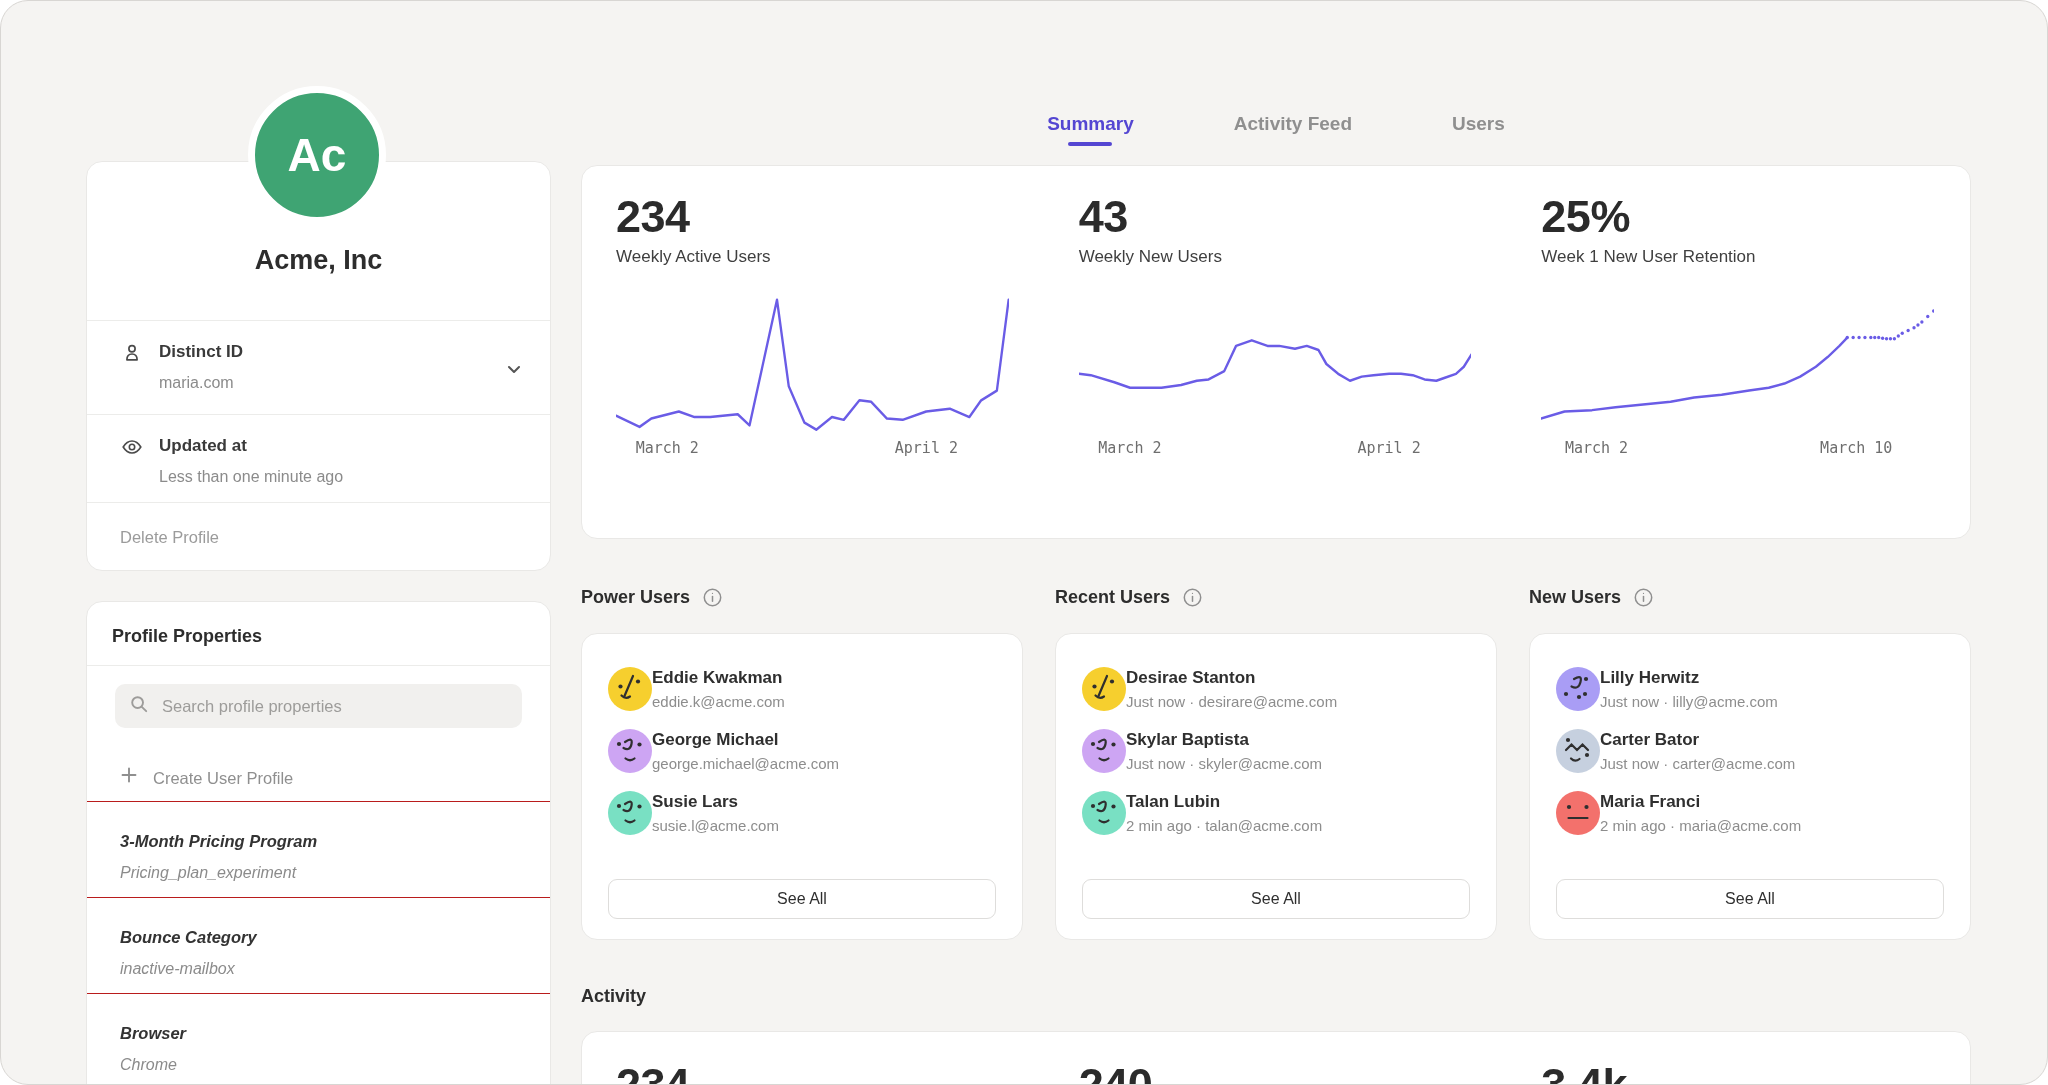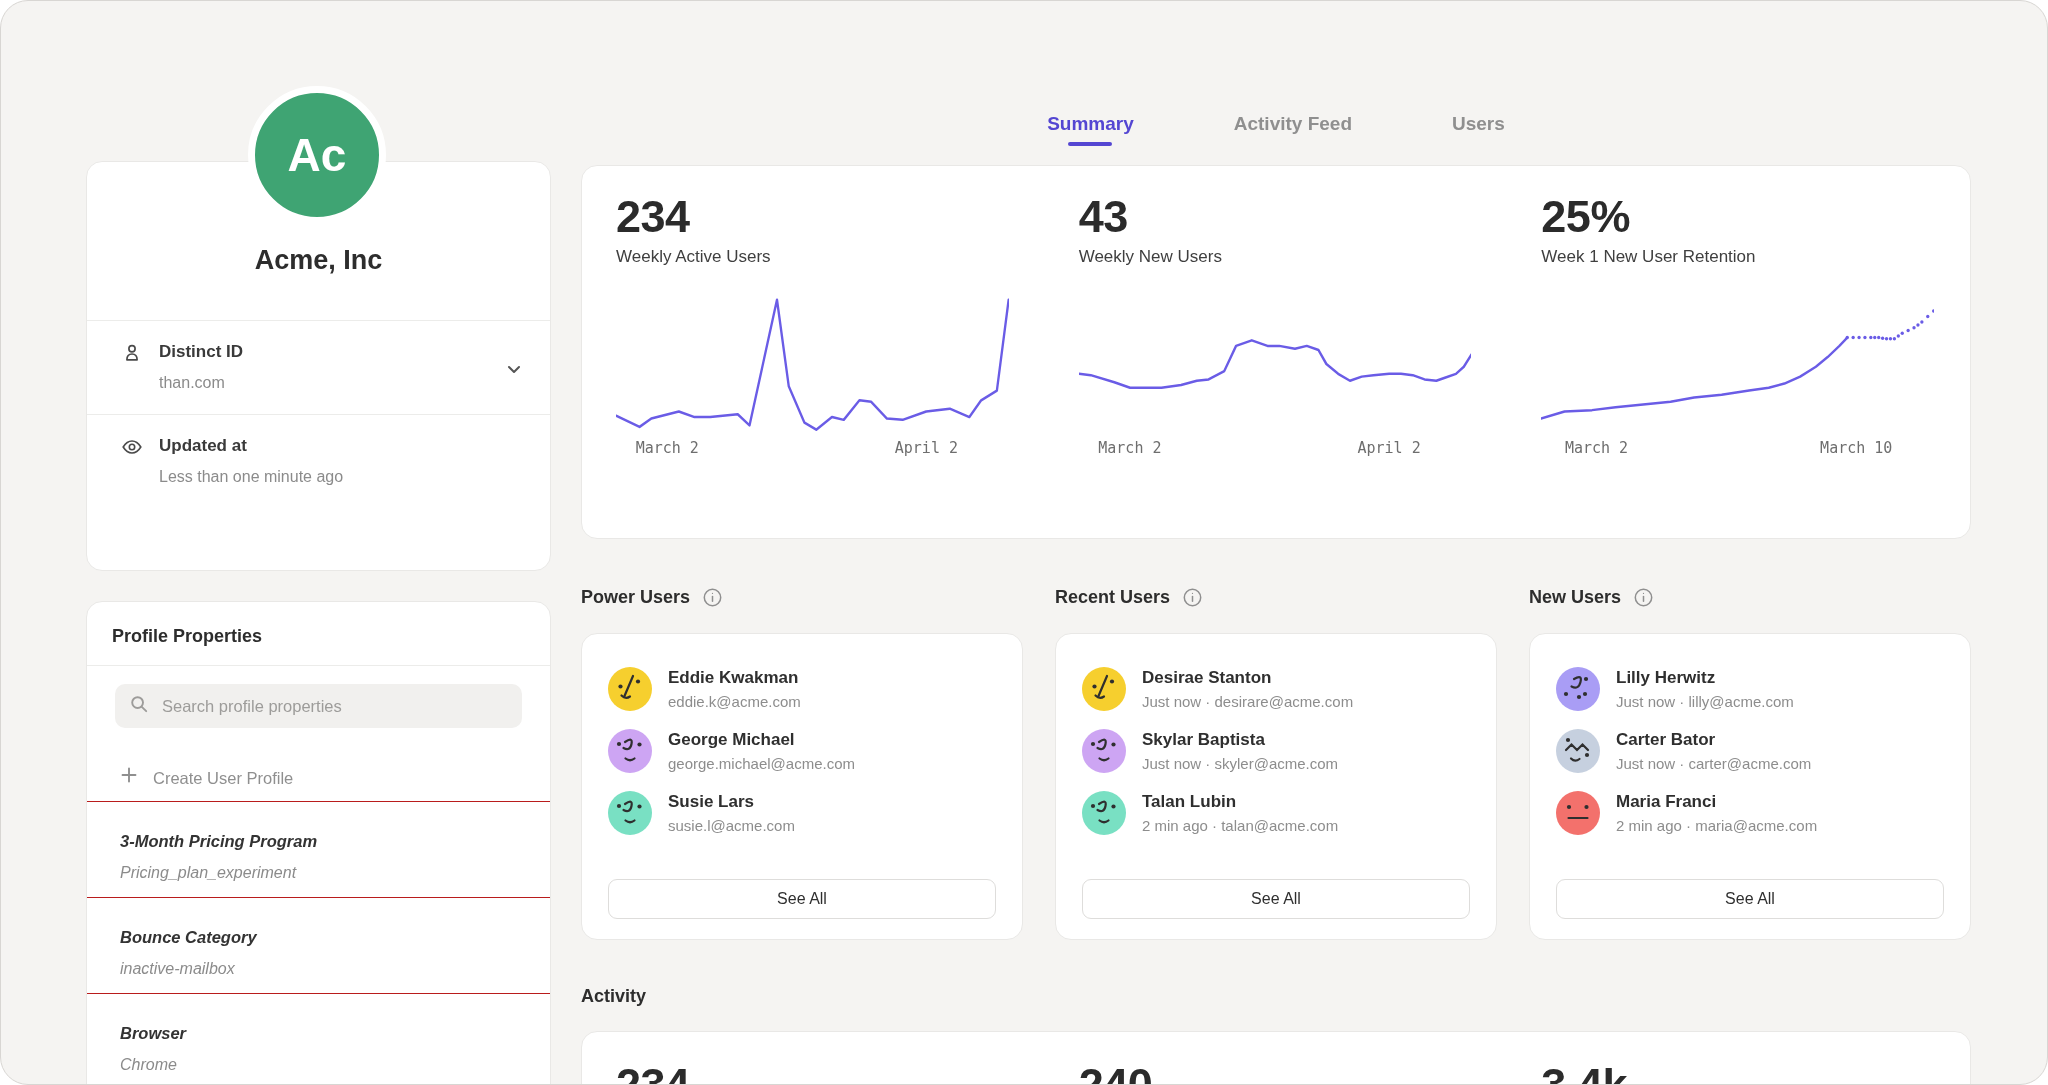--- a/index.html
+++ b/index.html
@@ -71,21 +71,21 @@
   
   .user-section{position:absolute;top:583px;width:442px;}
   .us-0{left:580px;} .us-1{left:1054px;} .us-2{left:1528px;}
   .section-header{display:flex;align-items:center;gap:12px;height:26px;}
   .section-title{font-size:18px;font-weight:700;color:#2d2d2d;}
   .info-icon{width:21px;height:21px;cursor:pointer;display:block;}
   .user-card{margin-top:23px;height:307px;background:#fff;border:1px solid #e9e8e6;
       border-radius:16px;box-sizing:border-box;padding:33px 26px 20px;display:flex;
       flex-direction:column;}
   .user-rows{display:flex;flex-direction:column;gap:18px;flex:1;}
-  .user-row{display:flex;align-items:flex-start;gap:16px;cursor:pointer;}
+  .user-row{display:flex;align-items:flex-start;gap:0;cursor:pointer;}
   .avatar{width:44px;height:44px;border-radius:50%;flex:0 0 auto;display:block;}
   .avatar svg{display:block;width:44px;height:44px;}
   .face-stroke{fill:none;stroke:#2f2f2f;stroke-width:2.2;stroke-linecap:round;}
   .face-dot{fill:#2f2f2f;}
   .user-name{font-size:17px;font-weight:700;color:#2f2f2f;line-height:21px;display:block;}
   .user-detail{font-size:15px;color:#8d8d8d;margin-top:5px;display:block;line-height:18px;}
   .see-all{height:40px;border:1px solid #dedddb;border-radius:9px;background:#fff;
       font-size:16px;font-weight:500;color:#2f2f2f;cursor:pointer;width:100%;
       font-family:"Liberation Sans",sans-serif;}
 
@@ -111,21 +111,21 @@
 
     <div class="p-row row1">
       <span class="p-icon">
         <svg viewBox="0 0 22 22" width="22" height="22" fill="none" stroke="#4a4a4a" stroke-width="1.7">
           <circle cx="11" cy="6.8" r="3.1"></circle>
           <path d="M5.9 17.8 C5.9 13.9 8.2 12 11 12 C13.8 12 16.1 13.9 16.1 17.8 Z" stroke-linejoin="round"></path>
         </svg>
       </span>
       <span>
         <span class="p-label">Distinct ID</span>
-        <div class="p-value">than.com</div>
+        <div class="p-value">maria.com</div>
       </span>
       <span class="row-chevron">
         <svg viewBox="0 0 24 24" width="24" height="24" fill="none" stroke="#555" stroke-width="2" stroke-linecap="round" stroke-linejoin="round">
             <polyline points="7 10 12 15 17 10"></polyline>
           </svg>
       </span>
     </div>
 
     <div class="p-row row2">
       <span class="p-icon">
@@ -133,20 +133,21 @@
           <path d="M2.2 11 C4.7 6.9 7.9 5 11 5 C14.1 5 17.3 6.9 19.8 11 C17.3 15.1 14.1 17 11 17 C7.9 17 4.7 15.1 2.2 11 Z"></path>
           <circle cx="11" cy="11" r="2.7"></circle>
         </svg>
       </span>
       <span>
         <span class="p-label">Updated at</span>
         <div class="p-value">Less than one minute ago</div>
       </span>
     </div>
 
+    <div class="p-delete">Delete Profile</div>
   </div>
 
   <div class="props-card">
     <div class="pp-title">Profile Properties</div>
     <hr class="pp-div">
     <div class="pp-search">
       <span>
         <svg viewBox="0 0 20 20" width="20" height="20" fill="none" stroke="#9d9c9a" stroke-width="1.9" stroke-linecap="round">
             <circle cx="8.6" cy="8.6" r="5.4"></circle>
             <line x1="12.8" y1="12.8" x2="17.2" y2="17.2"></line>

